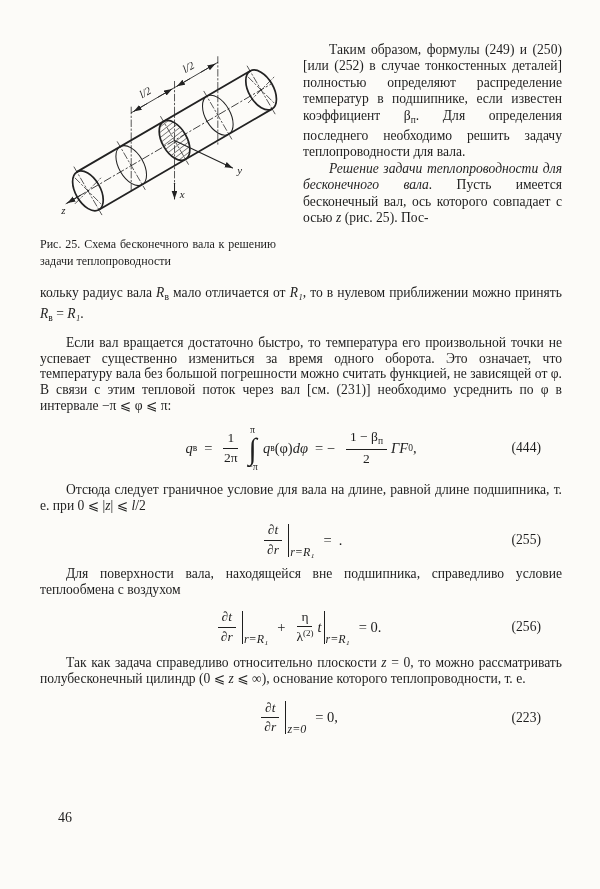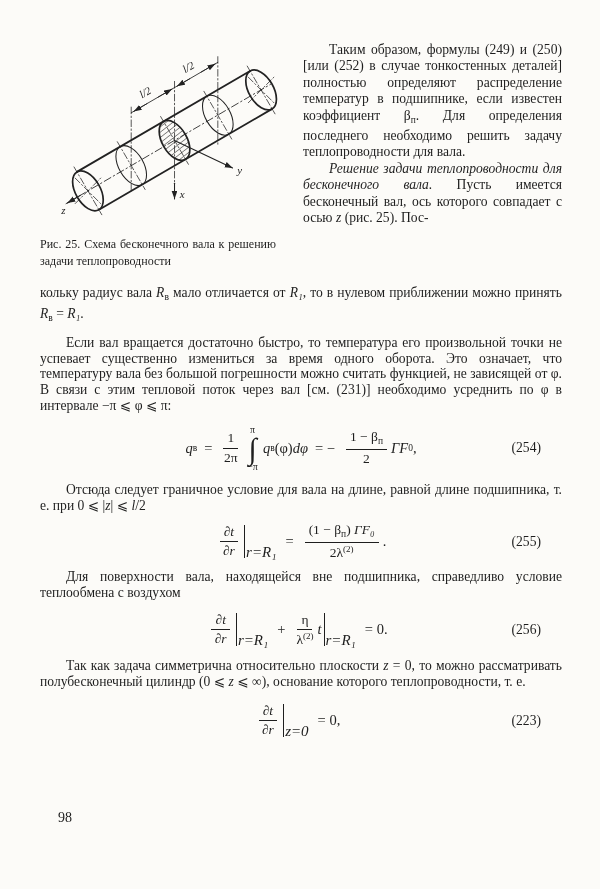--- a/index.html
+++ b/index.html
@@ -31,21 +31,21 @@
   .eq-no{position:absolute;right:21px;top:50%;transform:translateY(-50%);font-size:13.6px;}
   .op{margin:0 7px;}
   .frac{display:inline-flex;flex-direction:column;align-items:center;vertical-align:middle;margin:0 4px;line-height:1.22;font-size:13.5px;}
   .frac .num{border-bottom:1.1px solid currentColor;padding:0 4px 1px;white-space:nowrap;}
   .frac .den{padding-top:1px;white-space:nowrap;text-align:center;}
   .intwrap{display:inline-flex;flex-direction:column;align-items:center;line-height:1;margin:0 5px;}
   .int-top,.int-bot{font-size:10px;}
   .int-sign{font-size:30px;line-height:0.9;}
   .ev{display:inline-flex;align-items:flex-end;margin:0 2px;}
   .ev .bar{width:0;border-left:1.3px solid currentColor;height:33px;}
-  .ev .evsub{font-size:15px;font-style:italic;transform:translateY(3px);margin-left:1px;white-space:nowrap;text-align:right;}
+  .ev .evsub{font-size:12px;font-style:italic;transform:translateY(3px);margin-left:1px;white-space:nowrap;text-align:right;}
   .pageno{position:absolute;left:58px;top:810px;font-size:14px;}
   .mt4{margin-top:16px;} .mt2{margin-top:2px;}
   .eq254{margin:11px 0 10px;} .eq255{margin:9px 0 8px;} .eq256{margin:11px 0 10px;} .eq257{margin:13px 0 0;}
 </style>
 </head>
 <body>
 
 <div class="page">
 
   <div class="top-row">
@@ -149,41 +149,37 @@
         <span class="it">dφ</span>
       <span class="op">= −</span>
       <span class="frac">
           <span class="num"><span>1 − β</span><span class="sb">п</span></span>
           <span class="den">2</span>
         </span>
       <span class="it">ΓF</span>
         <span class="sb">0</span>
         <span>,</span>
     </span>
-    <span class="eq-no">(254)</span>
+    <span class="eq-no">(444)</span>
   </div>
 
 
   <p class="body-text just ind mt2"><span>Отсюда следует граничное условие для вала на длине, равной длине подшипника, т. е. при 0 ⩽ |</span><span class="it">z</span><span>| ⩽ </span><span class="it">l</span><span>/2</span></p>
 
   <div class="eq-row eq255">
     <span class="eq-body">
       <span class="frac it">
           <span class="num">∂t</span>
           <span class="den">∂r</span>
         </span>
       <span class="ev">
           <span class="bar"></span>
           <span class="evsub">r=R₁</span>
         </span>
       <span class="op">=</span>
-      <span class="frac">
-          <span class="num"><span>(1 − β</span><span class="sb">п</span><span>) </span><span class="it">ΓF₀</span></span>
-          <span class="den"><span>2λ</span><span class="sp">(2)</span></span>
-        </span>
       <span>.</span>
     </span>
     <span class="eq-no">(255)</span>
   </div>
 
   <p class="body-text just ind">Для поверхности вала, находящейся вне подшипника, справедливо условие теплообмена с воздухом</p>
 
   <div class="eq-row eq256">
     <span class="eq-body">
       <span class="frac it">
@@ -202,32 +198,32 @@
       <span class="it">t</span>
       <span class="ev">
           <span class="bar"></span>
           <span class="evsub">r=R₁</span>
         </span>
       <span class="op">= 0.</span>
     </span>
     <span class="eq-no">(256)</span>
   </div>
 
-  <p class="body-text just ind"><span>Так как задача симметрична относительно плоскости </span><span class="it">z</span><span> = 0, то можно рассматривать полубесконечный цилиндр (0 ⩽ </span><span class="it">z</span><span> ⩽ ∞), основание которого теплопроводности, т. е.</span></p>
+  <p class="body-text just ind"><span>Так как задача справедливо относительно плоскости </span><span class="it">z</span><span> = 0, то можно рассматривать полубесконечный цилиндр (0 ⩽ </span><span class="it">z</span><span> ⩽ ∞), основание которого теплопроводности, т. е.</span></p>
 
   <div class="eq-row eq257">
     <span class="eq-body">
       <span class="frac it">
           <span class="num">∂t</span>
           <span class="den">∂r</span>
         </span>
       <span class="ev">
           <span class="bar"></span>
           <span class="evsub">z=0</span>
         </span>
       <span class="op">= 0,</span>
     </span>
     <span class="eq-no">(223)</span>
   </div>
 
-  <div class="pageno">98</div>
+  <div class="pageno">46</div>
 
 </div>
 
 </body></html>

